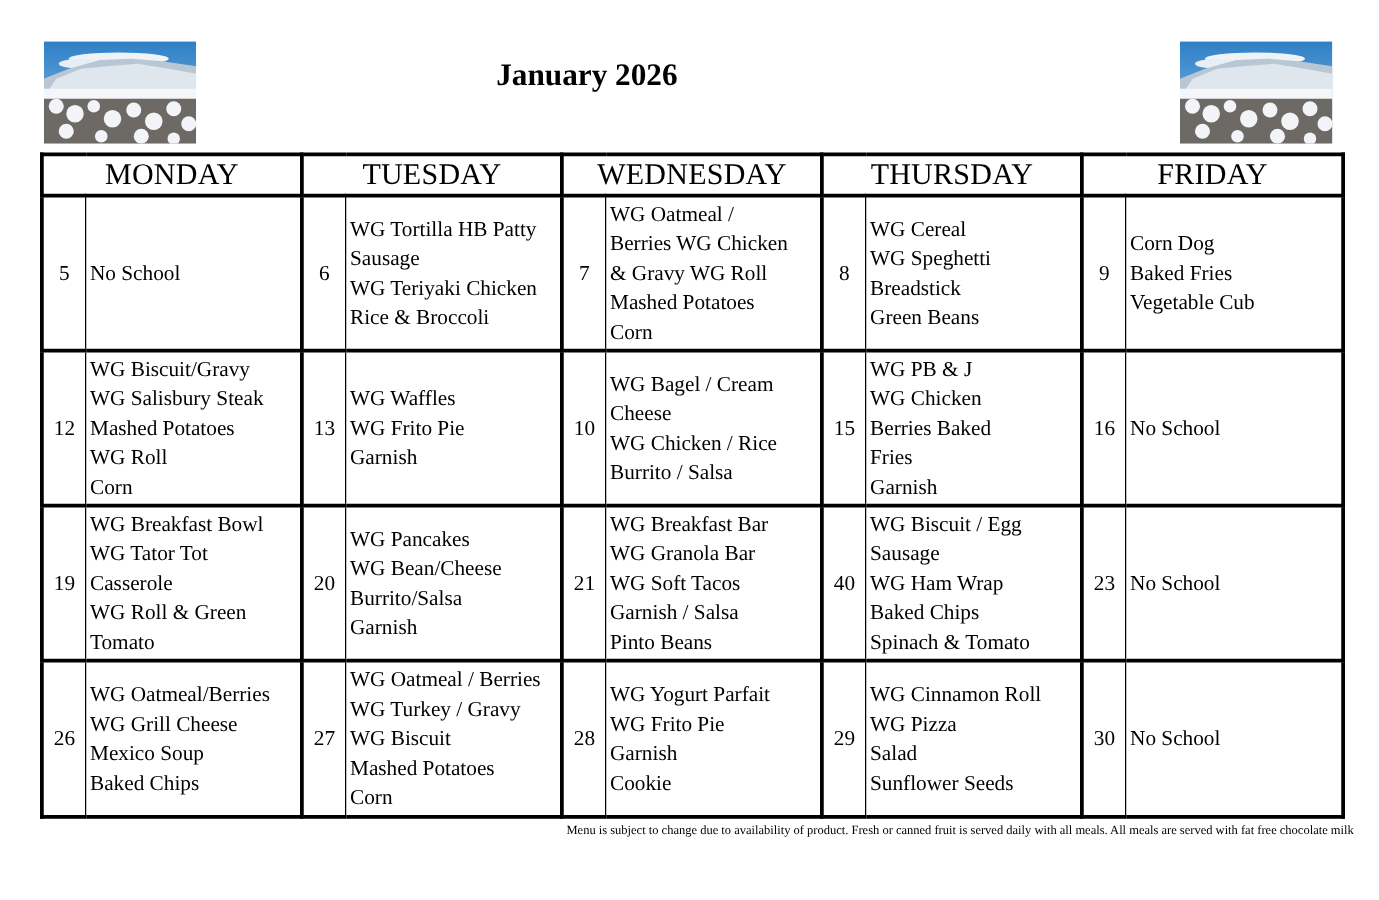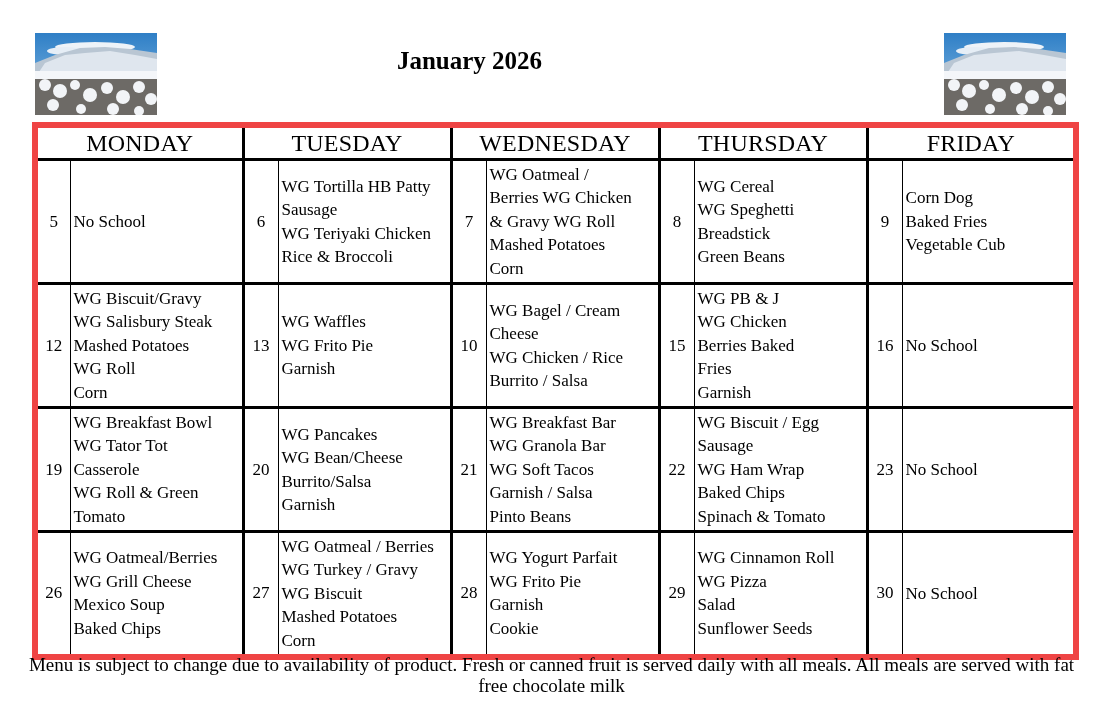--- a/index.html
+++ b/index.html
@@ -5,30 +5,30 @@
   html, body { margin:0; padding:0; background:#ffffff; }
   body { width:1103px; height:720px; position:relative; overflow:hidden;
          font-family:"Liberation Serif", "DejaVu Serif", serif; color:#000; }
   .photo { position:absolute; top:33px; width:122px; height:82px; overflow:hidden; }
   .photo.left { left:35px; }
   .photo.right { left:944px; }
   .photo svg { display:block; width:100%; height:100%; }
   .title { position:absolute; top:44px; left:0; width:939px; text-align:center;
            font-size:25px; font-weight:bold; line-height:34px; }
   table.cal { position:absolute; left:32px; top:122px; width:1041px; height:531px;
-              border-collapse:collapse; border:6px solid #ef4444; table-layout:fixed; }
+              border-collapse:collapse; border:1px solid #ef4444; table-layout:fixed; }
   table.cal th { font-weight:normal; font-size:24px; height:30px; line-height:30px;
                  border:3px solid #000; text-align:center; padding:0; letter-spacing:0.2px; }
   table.cal td { border-top:3px solid #000; border-bottom:3px solid #000; padding:0; vertical-align:middle; }
   td.num { width:33px; text-align:center; font-size:17px; border-left:3px solid #000; border-right:1px solid #000; }
   td.num.first { border-left:3px solid #000; }
   td.items { font-size:17px; line-height:23.5px; padding-left:3px !important; padding-right:2px !important; border-right:3px solid #000; }
   .item { display:block; white-space:nowrap; }
-  .footnote { position:absolute; top:654px; left:20px; width:1063px; text-align:center;
-              font-size:19px; line-height:21px; }
+  .footnote { position:absolute; top:654px; left:20px; width:1063px; text-align:right;
+              font-size:10px; line-height:21px; }
 </style>
 </head>
 <body>
 
 <div class="photo left">
   <svg viewBox="0 0 122 82" preserveAspectRatio="none">
     <defs>
       <linearGradient id="skyL" x1="0" y1="0" x2="0" y2="1">
         <stop offset="0" stop-color="#2f7fc6"></stop>
           <stop offset="1" stop-color="#8fc1e8"></stop>
@@ -201,21 +201,21 @@
           <span class="item">Garnish</span>
         </td>
         <td class="num">21</td>
         <td class="items">
           <span class="item">WG Breakfast Bar</span>
           <span class="item">WG Granola Bar</span>
           <span class="item">WG Soft Tacos</span>
           <span class="item">Garnish / Salsa</span>
           <span class="item">Pinto Beans</span>
         </td>
-        <td class="num">22</td>
+        <td class="num">40</td>
         <td class="items">
           <span class="item">WG Biscuit / Egg</span>
           <span class="item">Sausage</span>
           <span class="item">WG Ham Wrap</span>
           <span class="item">Baked Chips</span>
           <span class="item">Spinach &amp; Tomato</span>
         </td>
         <td class="num">23</td>
         <td class="items">
           <span class="item">No School</span>

